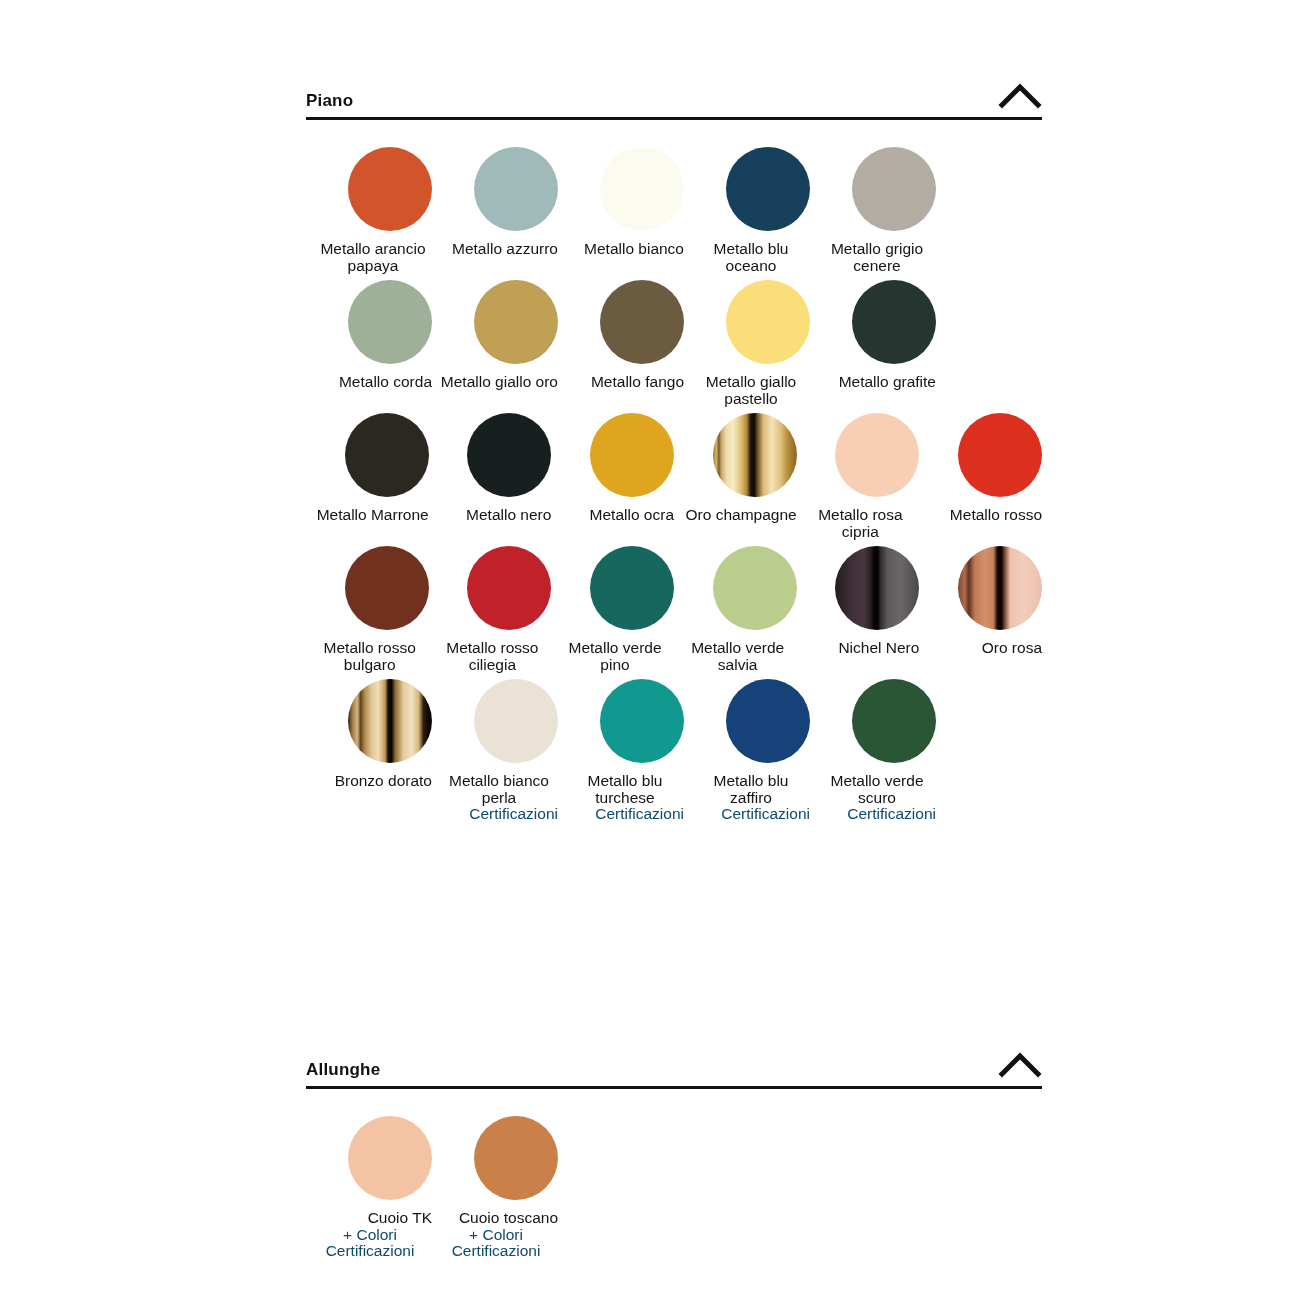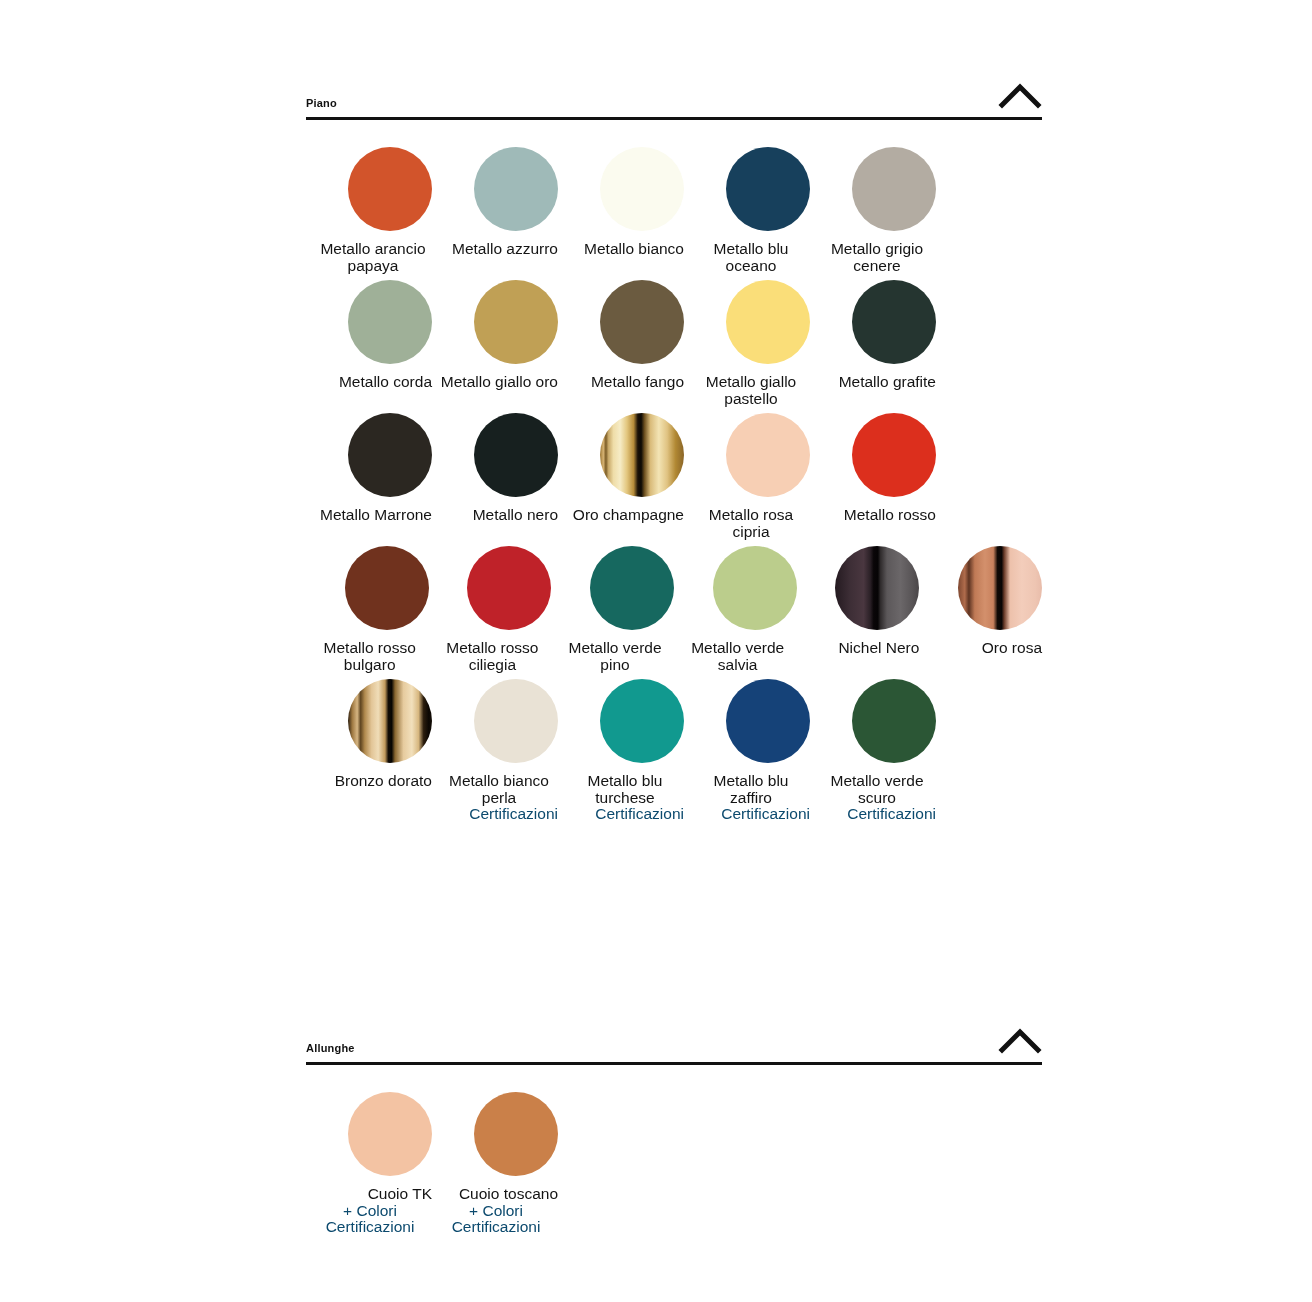--- a/index.html
+++ b/index.html
@@ -27,21 +27,21 @@
   .section-header {
     display: flex;
     align-items: flex-end;
     justify-content: space-between;
     border-bottom: 3px solid #111111;
     padding-bottom: 8px;
     height: 42px;
     box-sizing: border-box;
   }
   .section-title {
-    font-size: 11px;
+    font-size: 17px;
     font-weight: bold;
     letter-spacing: 0.2px;
     line-height: 1;
     color: #111111;
   }
   .chevron {
     width: 44px;
     height: 30px;
     display: block;
     margin-bottom: -2px;
@@ -146,20 +146,24 @@
         <div class="grid-row">
           <div class="swatch-cell">
             <span class="swatch-dot" style="background: rgb(43, 39, 33);"></span>
             <div class="swatch-label">Metallo Marrone</div>
           </div>
           <div class="swatch-cell">
             <span class="swatch-dot" style="background: rgb(23, 32, 31);"></span>
             <div class="swatch-label">Metallo nero</div>
           </div>
           <div class="swatch-cell">
+            <span class="swatch-dot" style="background: rgb(224, 165, 31);"></span>
+            <div class="swatch-label">Metallo ocra</div>
+          </div>
+          <div class="swatch-cell">
             <span class="swatch-dot" style="background: linear-gradient(90deg, rgb(156, 119, 52) 0%, rgb(214, 178, 114) 4%, rgb(122, 91, 37) 7%, rgb(200, 168, 104) 10%, rgb(239, 221, 168) 16%, rgb(246, 236, 198) 24%, rgb(227, 199, 127) 32%, rgb(182, 140, 58) 40%, rgb(27, 18, 8) 45%, rgb(12, 9, 4) 49%, rgb(109, 80, 32) 53%, rgb(217, 187, 122) 60%, rgb(243, 228, 180) 70%, rgb(224, 195, 130) 80%, rgb(177, 136, 51) 90%, rgb(138, 101, 39) 100%);"></span>
             <div class="swatch-label">Oro champagne</div>
           </div>
           <div class="swatch-cell">
             <span class="swatch-dot" style="background: rgb(247, 207, 180);"></span>
             <div class="swatch-label">Metallo rosa cipria</div>
           </div>
           <div class="swatch-cell">
             <span class="swatch-dot" style="background: rgb(220, 47, 29);"></span>
             <div class="swatch-label">Metallo rosso</div>
@@ -213,21 +217,21 @@
           </div>
           <div class="swatch-cell">
             <span class="swatch-dot" style="background: rgb(43, 86, 53);"></span>
             <div class="swatch-label">Metallo verde scuro</div>
             <div class="swatch-sub">Certificazioni</div>
           </div>
         </div>
       </div>
   </div>
 
-  <div class="panel" id="panel-allunghe" style="top:1023px;">
+  <div class="panel" id="panel-allunghe" style="top:1047px;">
     <div class="section-header">
       <div class="section-title">Allunghe</div>
       <span class="chevron">
         <svg viewBox="0 0 44 30" width="44" height="30" aria-hidden="true">
           <polyline points="4,24 22,6 40,24" fill="none" stroke="#111111" stroke-width="5" stroke-linecap="square" stroke-linejoin="miter"></polyline>
         </svg>
       </span>
     </div>
     <div class="grid-rows" id="rows-allunghe">
         <div class="grid-row">

